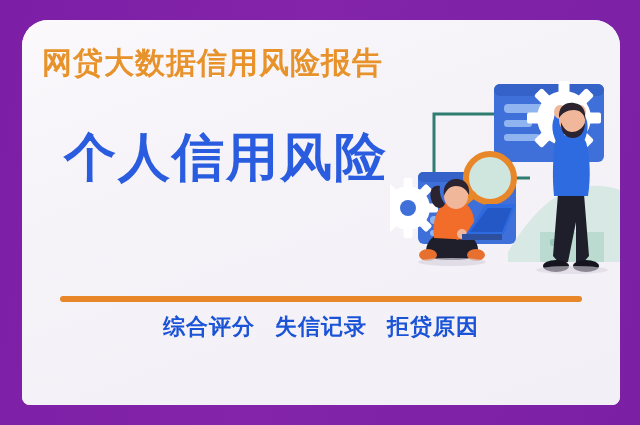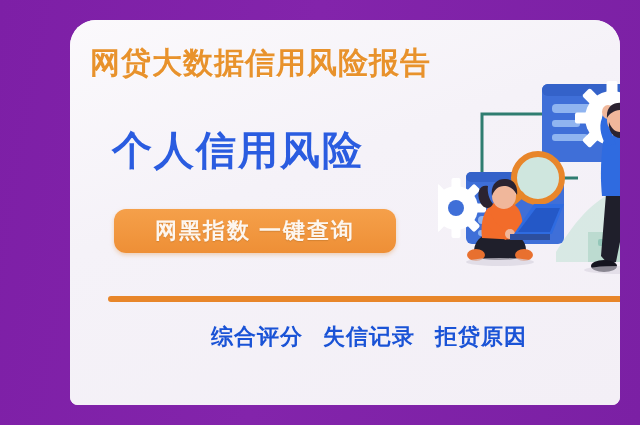--- a/index.html
+++ b/index.html
@@ -29,21 +29,20 @@
   
   .card {
     position: absolute;
     left: 22px;
     top: 20px;
     right: 20px;
     bottom: 20px;
     background: #f6f3f8;
     border-radius: 26px 26px 8px 8px;
     overflow: hidden;
-    margin-left: 48px;
   }
   .card-sheen {
     position: absolute;
     inset: 0;
     background: linear-gradient(160deg, #fbf9fc 0%, #f5f2f8 40%, #f3eff6 100%);
   }
 
   
   .headline {
     position: absolute;
@@ -54,21 +53,21 @@
     letter-spacing: 1px;
     color: #e8922c;
     white-space: nowrap;
     text-shadow: 0 1px 0 rgba(255,255,255,.6);
   }
 
   .subheadline {
     position: absolute;
     left: 42px;
     top: 103px;
-    font-size: 40px;
+    font-size: 52px;
     font-weight: 700;
     letter-spacing: 2px;
     color: #2a5ce0;
     white-space: nowrap;
   }
 
   .cta-button {
     position: absolute;
     left: 44px;
     top: 189px;
@@ -98,21 +97,21 @@
     top: 276px;
     width: 522px;
     height: 6px;
     border-radius: 3px;
     background: #e8862a;
   }
 
   .footer-row {
     position: absolute;
     left: 38px;
-    top: 302px;
+    top: 292px;
     width: 522px;
     display: flex;
     align-items: flex-start;
     justify-content: center;
     gap: 20px;
   }
   .footer-item {
     font-size: 22px;
     font-weight: 700;
     letter-spacing: 1px;
@@ -262,23 +261,20 @@
           <ellipse cx="182" cy="214" rx="36" ry="4" fill="#d9d4e0" opacity="0.6"></ellipse>
 
         </g>
       </svg>
     </div>
 
     <div class="headline">网贷大数据信用风险报告</div>
 
     <div class="subheadline">个人信用风险</div>
 
-    <div class="cta-button">
-      <span class="cta-label">网黑指数  一键查询</span>
-    </div>
 
     <div class="divider"></div>
 
     <div class="footer-row">
       <span class="footer-item">综合评分</span>
       <span class="footer-item">失信记录</span>
       <span class="footer-item">拒贷原因</span>
     </div>
 
   </div>

